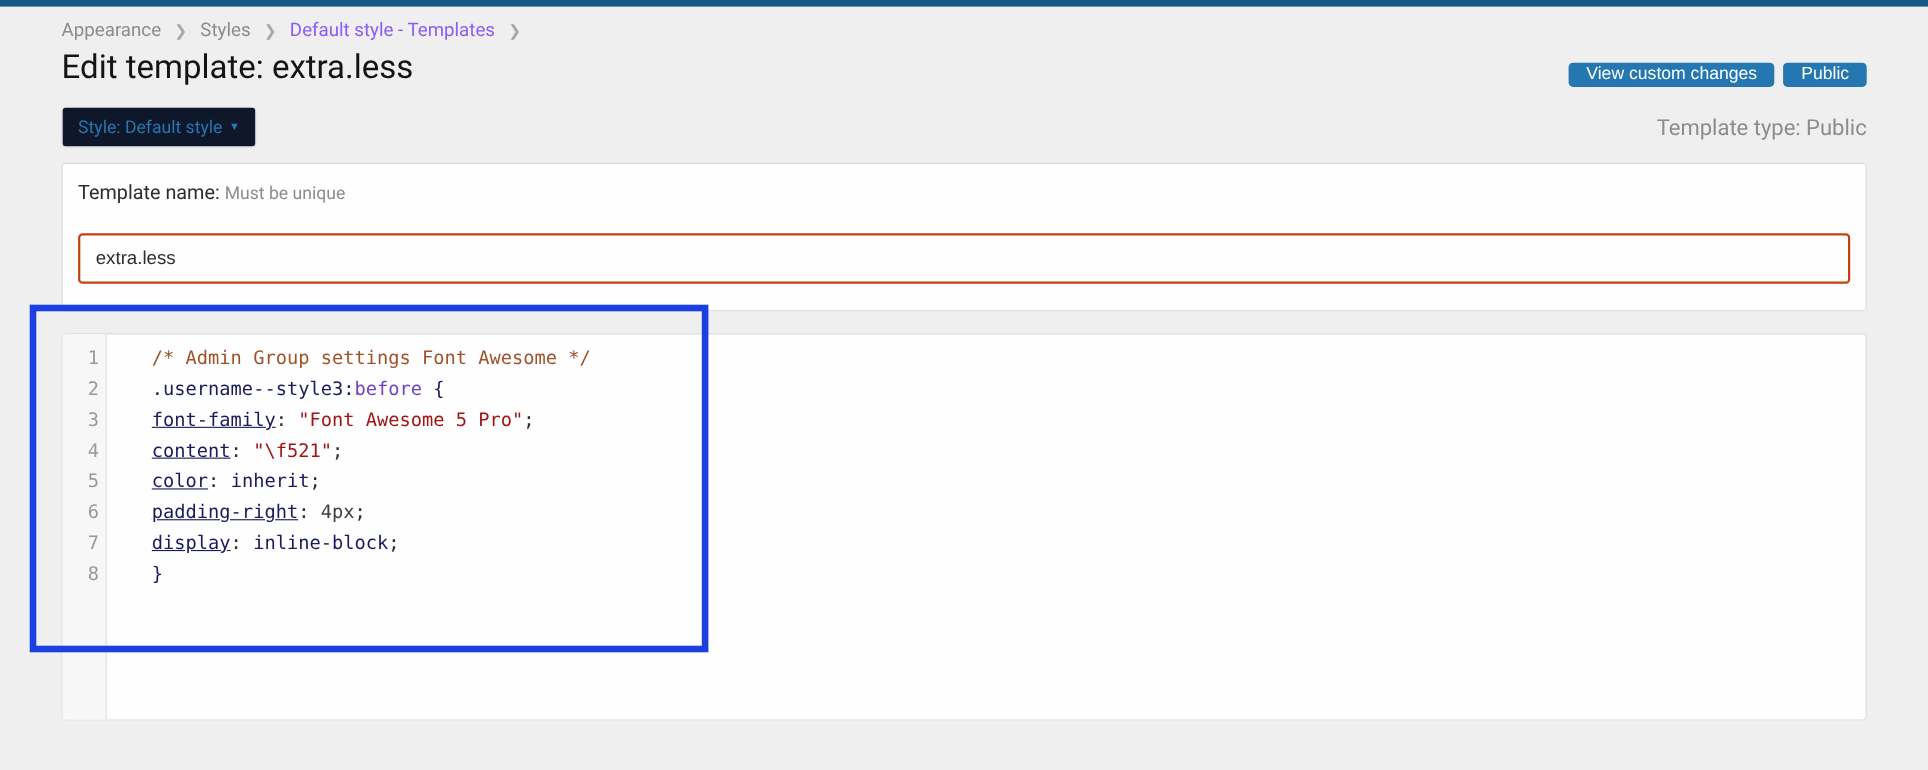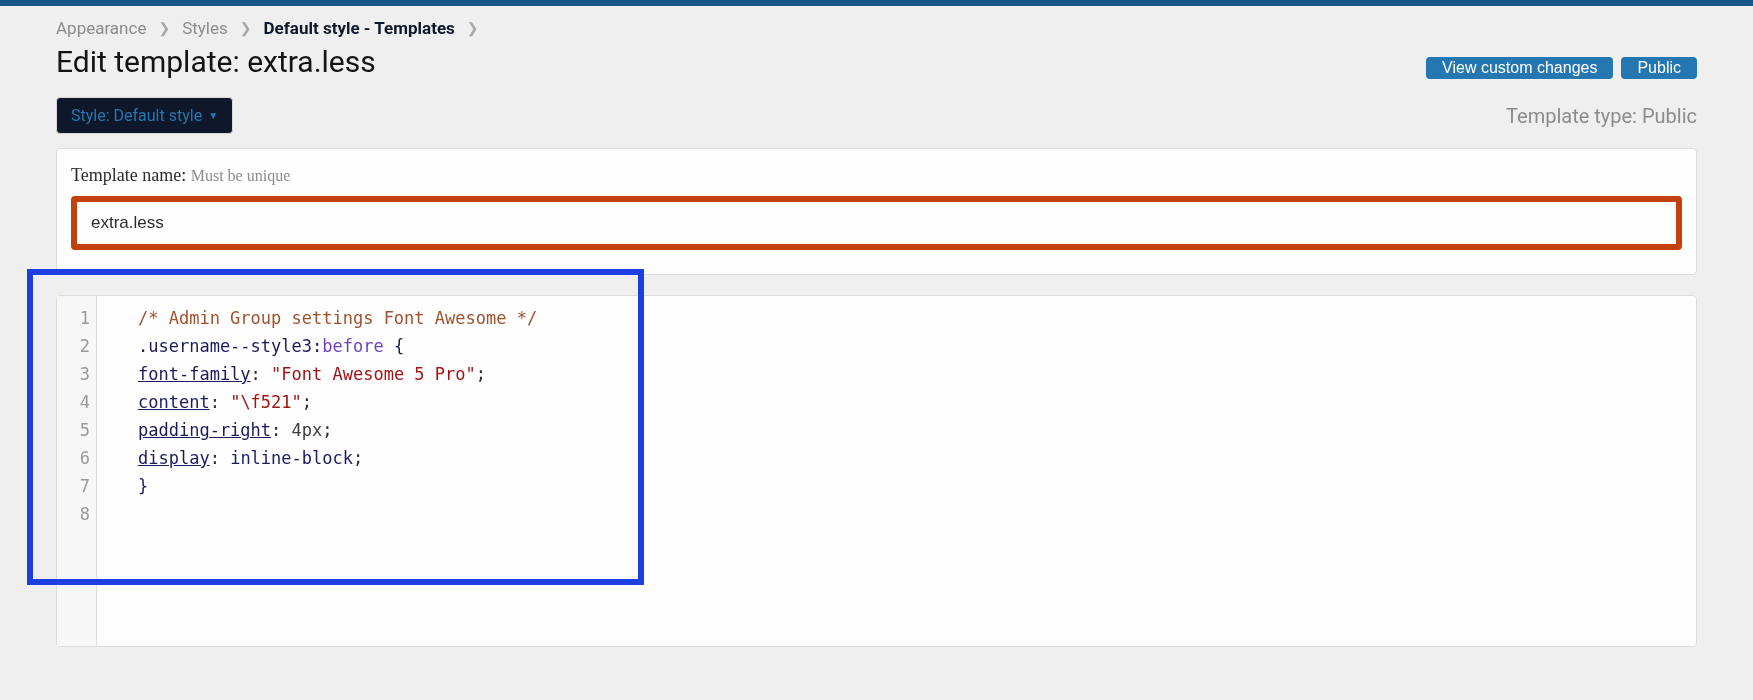--- a/index.html
+++ b/index.html
@@ -25,22 +25,22 @@
 }
 .breadcrumb a {
   color: #8c8c8c;
   text-decoration: none;
 }
 .breadcrumb .sep {
   font-size: 14px;
   color: #a7a7a7;
 }
 .breadcrumb .current {
-  color: #0f172a;
-  font-weight: 700;
+  color: #8b5cf6;
+  font-weight: 400;
 }
 .titlebar {
   display: flex;
   align-items: flex-end;
   justify-content: space-between;
   margin-bottom: 18px;
 }
 h1.page-title {
   font-size: 30px;
   font-weight: 400;
@@ -81,25 +81,25 @@
   font-size: 20px;
   color: #8c8c8c;
 }
 .panel {
   background: #fefefe;
   border: 1px solid #dcdcdc;
   border-radius: 4px;
   padding: 16px 14px 24px 14px;
   margin-bottom: 20px;
 }
-.label-row { margin-bottom: 10px; font-size: 18px; font-family: Liberation Serif, serif; }
+.label-row { margin-bottom: 26px; font-size: 18px; }
 .label-row .hint { color: #8c8c8c; font-size: 16px; }
 .text-input {
   width: 100%;
-  border: 6px solid #c2410c;
+  border: 2px solid #c2410c;
   border-radius: 4px;
   padding: 11px 14px;
   font-size: 17px;
   color: #2c2c2c;
   background: #fefefe;
 }
 .editor-panel {
   background: #fefefe;
   border: 1px solid #dcdcdc;
   border-radius: 4px;
@@ -197,20 +197,21 @@
         <div>5</div>
         <div>6</div>
         <div>7</div>
         <div>8</div>
       </div>
       <div class="code-body">
         <div class="code-line"><span class="tok-comment">/* Admin Group settings Font Awesome */</span></div>
         <div class="code-line"><span class="tok-selector">.username--style3</span><span class="tok-selector">:</span><span class="tok-pseudo">before</span><span> </span><span class="tok-brace">{</span></div>
         <div class="code-line"><span class="tok-prop">font-family</span><span>: </span><span class="tok-string">"Font Awesome 5 Pro"</span><span>;</span></div>
         <div class="code-line"><span class="tok-prop">content</span><span>: </span><span class="tok-string">"\f521"</span><span>;</span></div>
+        <div class="code-line"><span class="tok-prop">color</span><span>: </span><span class="tok-val">inherit</span><span>;</span></div>
         <div class="code-line"><span class="tok-prop">padding-right</span><span>: </span><span class="tok-unit">4px</span><span>;</span></div>
         <div class="code-line"><span class="tok-prop">display</span><span>: </span><span class="tok-val">inline-block</span><span>;</span></div>
         <div class="code-line"><span class="tok-brace">}</span></div>
       </div>
     </div>
   </div>
 
 </div>
 
 </body></html>

